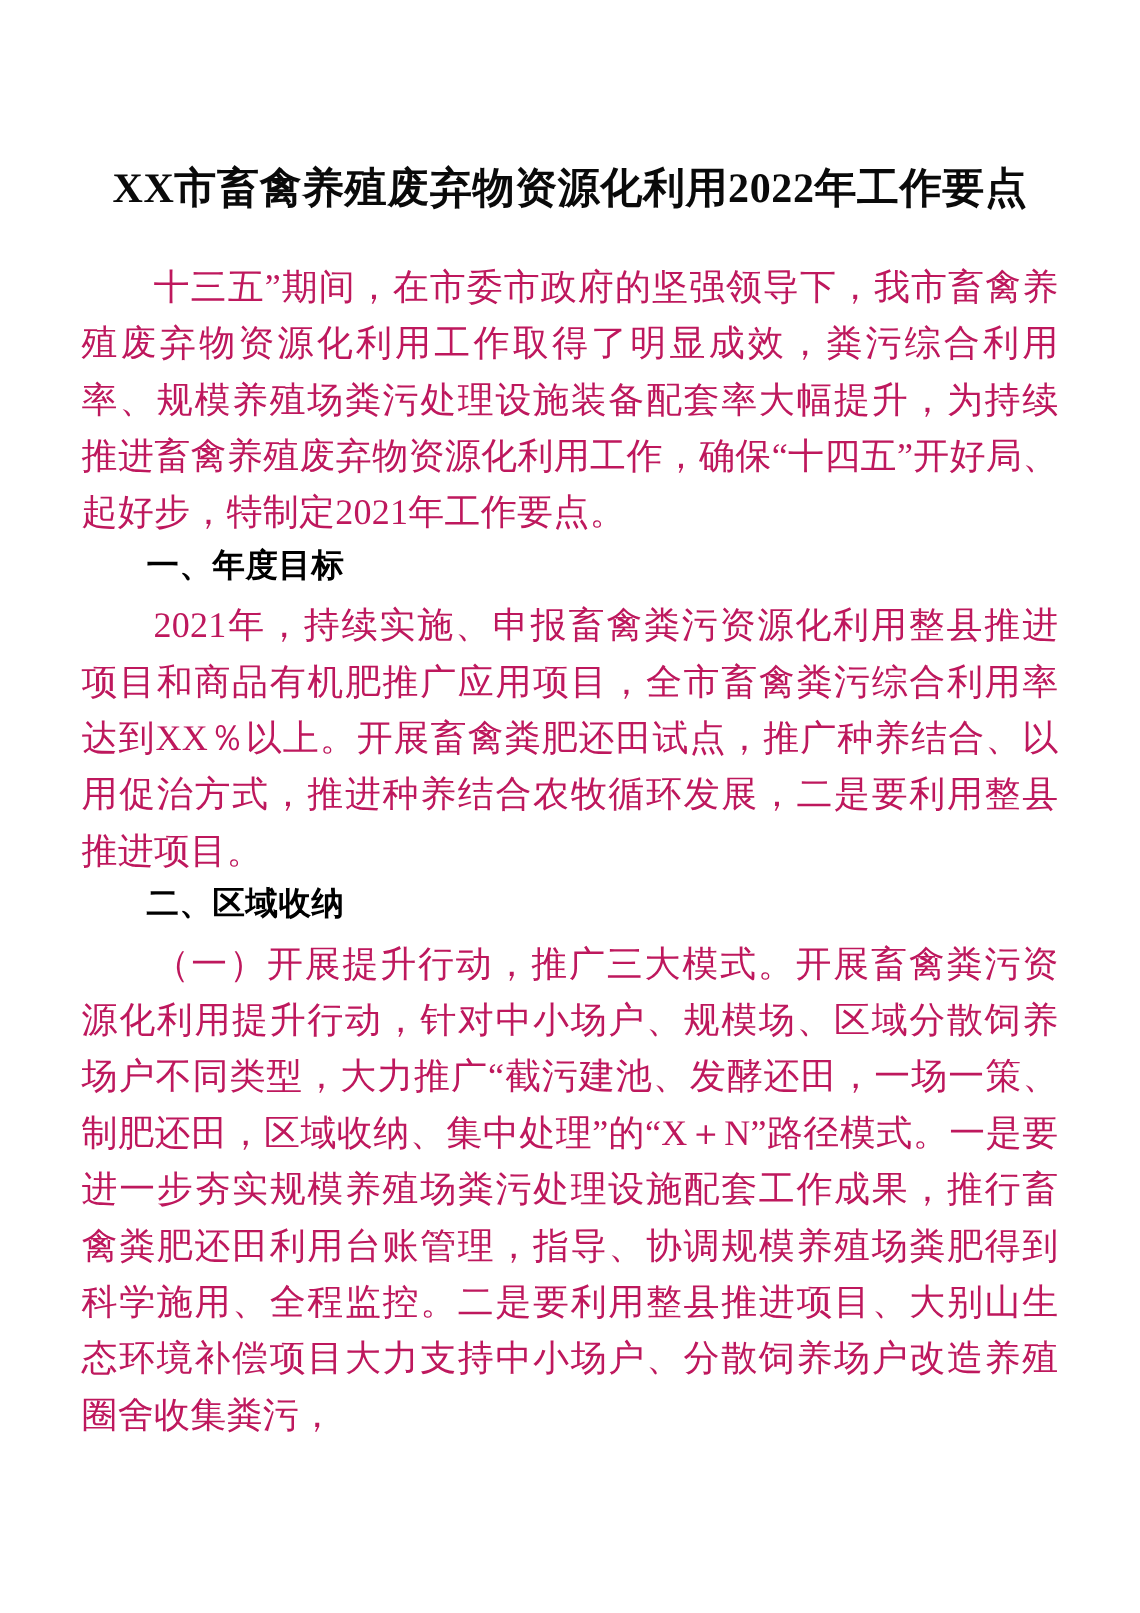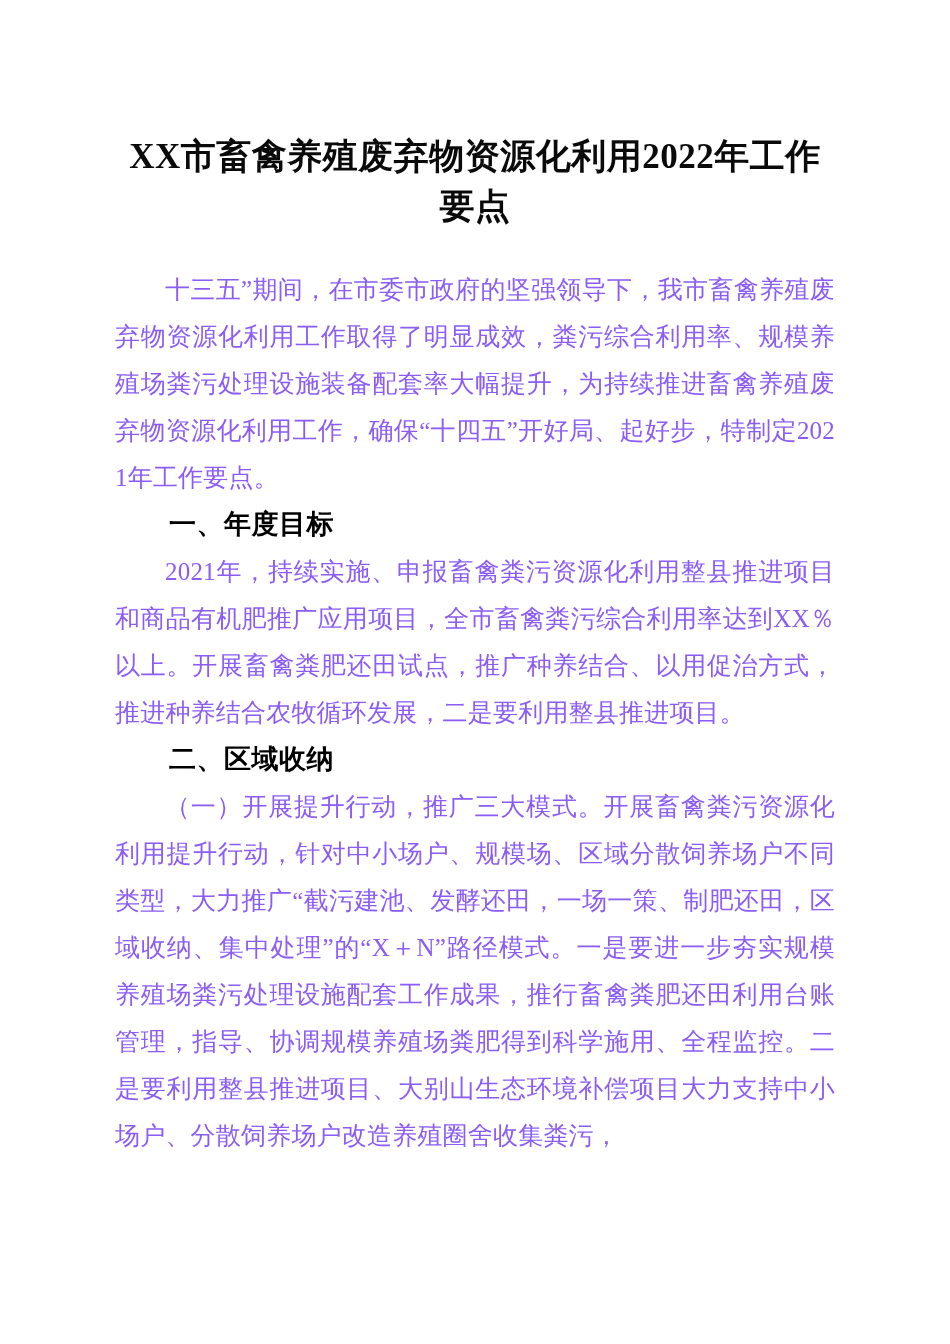--- a/index.html
+++ b/index.html
@@ -16,21 +16,21 @@
     color: #000000;
     -webkit-font-smoothing: antialiased;
   }
 
   .page {
     position: relative;
     width: 950px;
     height: 1344px;
     background: #ffffff;
     box-sizing: border-box;
-    padding: 0 115px;
+    padding: 0 68px;
   }
 
   
   .doc-title {
     margin: 0;
     padding-top: 132px;
     text-align: center;
     font-family: "Liberation Serif", "DejaVu Serif", serif;
     font-weight: bold;
     font-size: 35px;
@@ -41,33 +41,33 @@
   }
 
   
   .body-block {
     padding-top: 34px;
   }
 
   p.para {
     margin: 0;
     font-family: "Liberation Serif", "DejaVu Serif", serif;
-    font-size: 25px;
+    font-size: 30px;
     line-height: 47px;
     text-align: justify;
     text-justify: inter-ideograph;
     text-indent: 2em;
-    color: #8b5cf6;
+    color: #be185d;
     word-break: break-all;
     letter-spacing: 0.2px;
   }
 
   h2.section-heading {
     margin: 0;
-    font-family: Liberation Serif, serif;
+    font-family: Liberation Mono, monospace;
     font-weight: bold;
     font-size: 27px;
     line-height: 47px;
     text-indent: 2em;
     color: #000000;
     letter-spacing: 0.5px;
   }
 </style>
 </head>
 <body>

